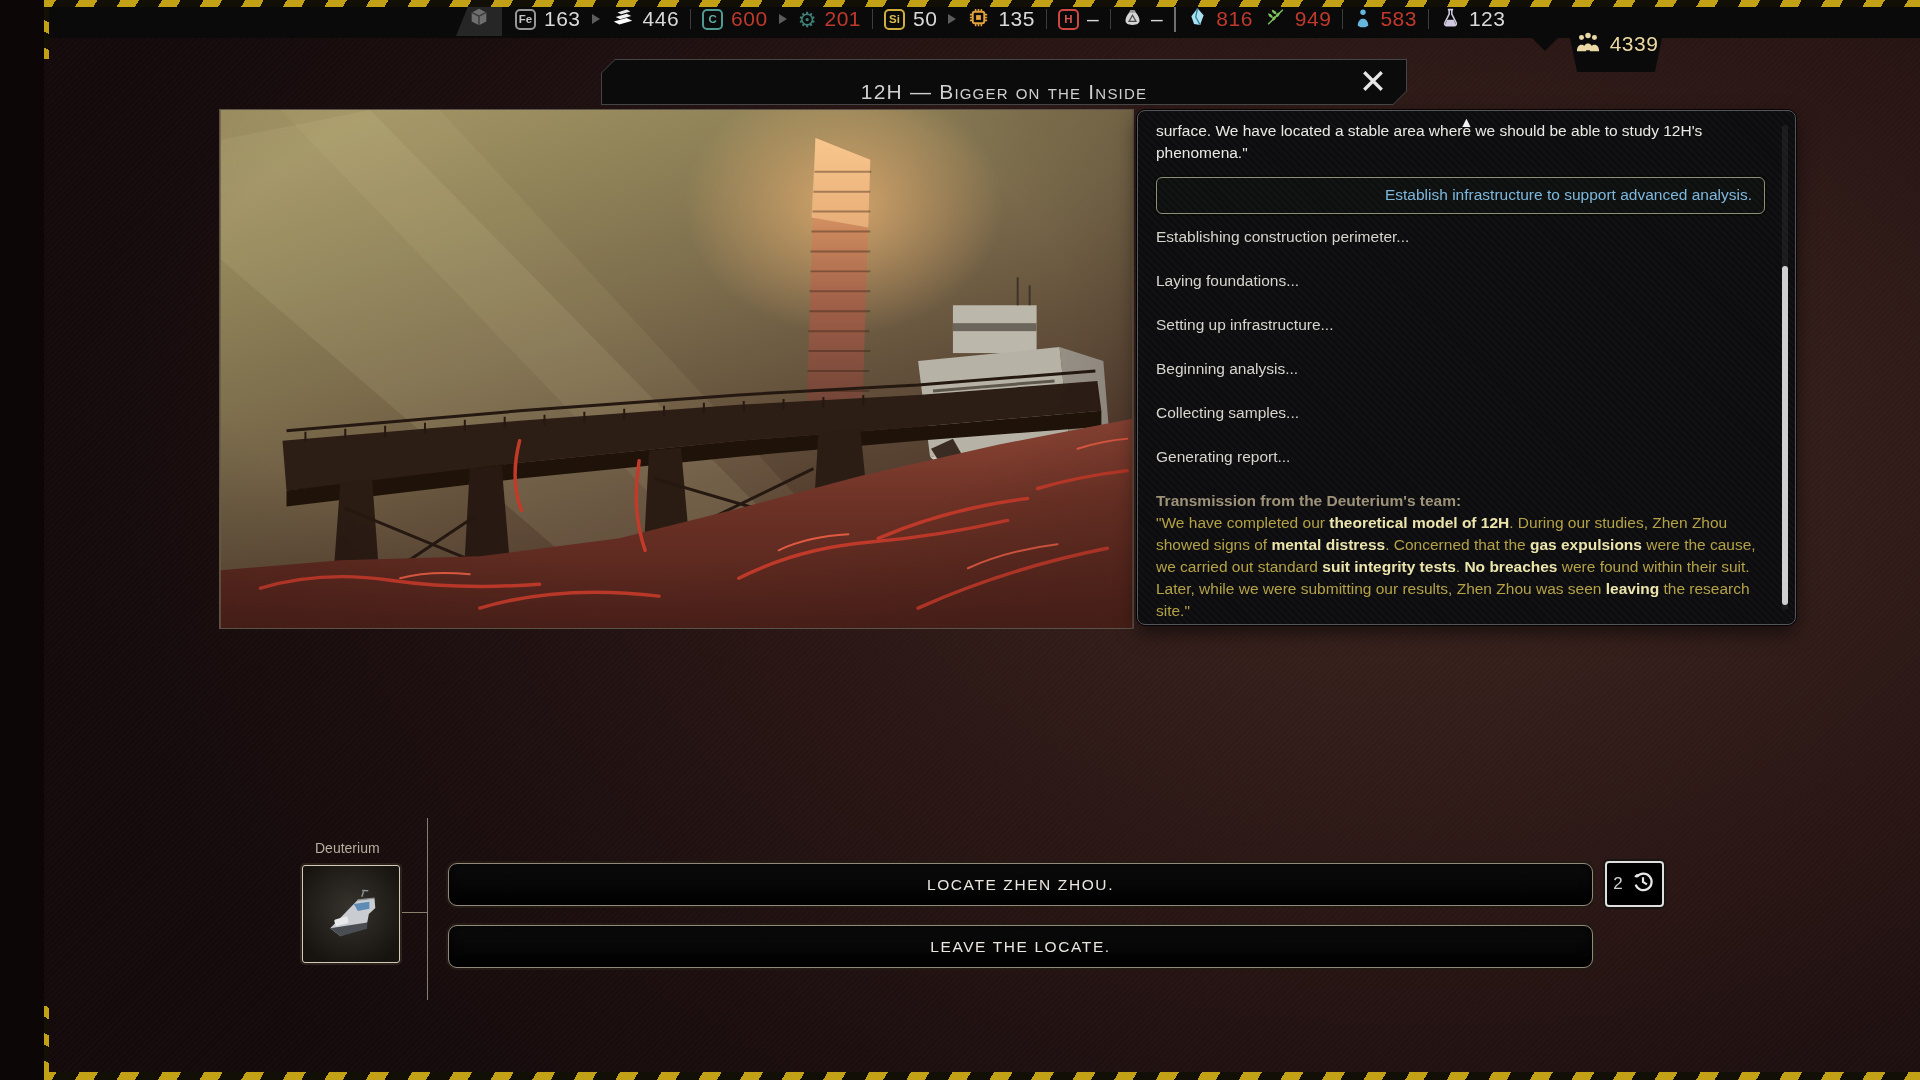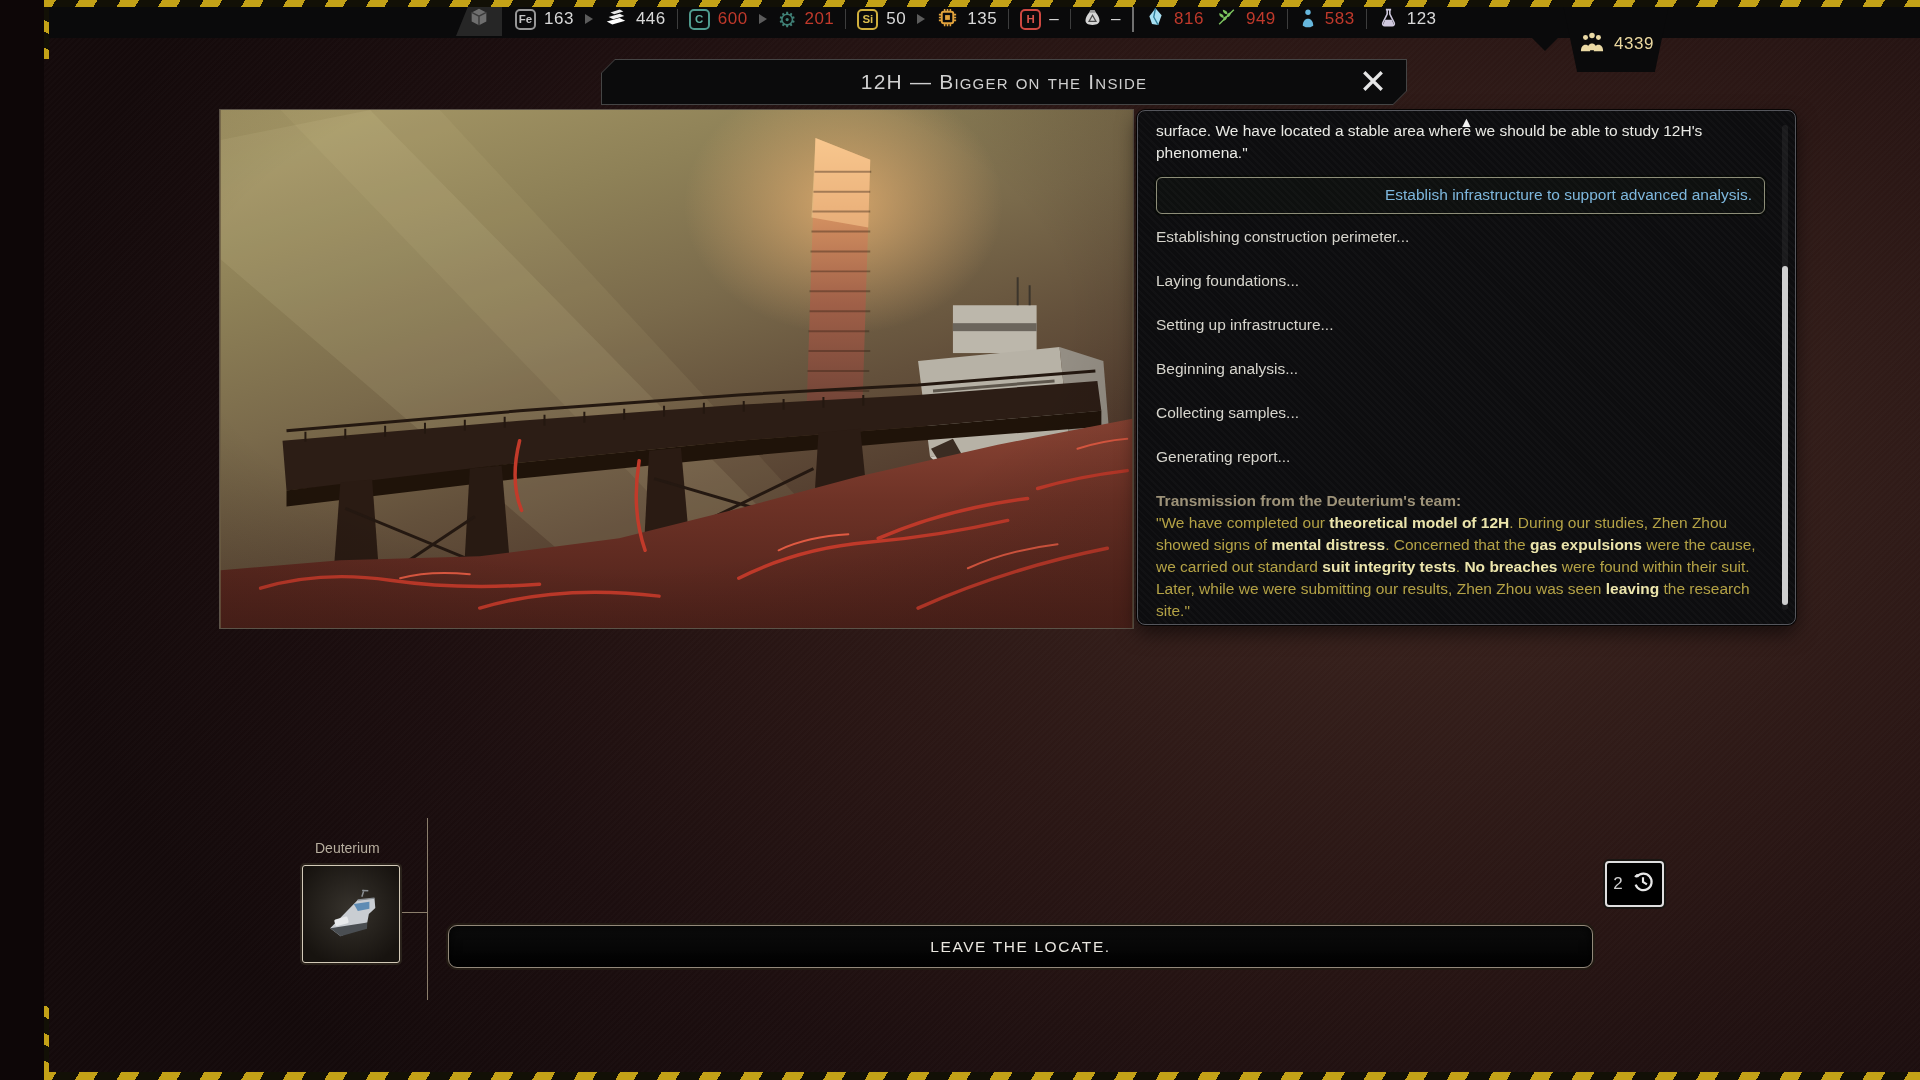--- a/index.html
+++ b/index.html
@@ -15,21 +15,21 @@
   .hazard-side{position:absolute;left:0;width:5px;z-index:40;
     background:repeating-linear-gradient(30deg,#c3a117 0 10px,#121006 10px 24px);}
   .hz-lt{top:7px;height:52px}.hz-lb{top:1006px;height:66px}
 
   
   .top-bar{position:absolute;left:0;top:0;width:100%;height:38px;background:#0a0a0b;z-index:20;}
   .res-bar{position:absolute;left:412px;top:2px;height:34px;display:flex;align-items:center;gap:11px;z-index:25;}
   .muted-tab{width:46px;height:34px;background:#262626;clip-path:polygon(30% 0,100% 0,100% 100%,0 100%);
     display:flex;align-items:center;justify-content:center;margin-right:2px;}
   .res-item{display:flex;align-items:center;gap:8px;}
-  .val{font-size:17px;letter-spacing:.5px;}
+  .val{font-size:21px;letter-spacing:.5px;}
   .val-w{color:#d9d9d9}.val-r{color:#c0392b}.val-c{color:#ecd9a0}
   .box-letter{display:flex;align-items:center;justify-content:center;width:21px;height:21px;
     border:2px solid;border-radius:5px;font-weight:bold;font-size:11.5px;box-sizing:border-box;}
   .bx-fe{border-color:#969696;color:#c4c4c4}
   .bx-c{border-color:#4f9a8e;color:#5fb0a2}
   .bx-si{border-color:#cfae3c;color:#dbbd4e}
   .bx-h{border-color:#cd4840;color:#d8554c}
   .chev{width:0;height:0;border-left:8px solid #5c5c5c;border-top:5px solid transparent;border-bottom:5px solid transparent;}
   .rdiv{width:1px;height:20px;background:#3d3d3d;}
   .rdiv.strong{width:2px;height:25px;background:#707070;}
@@ -38,21 +38,21 @@
     clip-path:polygon(0 0,100% 0,86% 100%,14% 100%);
     display:flex;align-items:center;justify-content:center;gap:8px;padding-top:16px;}
   .bar-notch{position:absolute;left:1488px;top:38px;width:26px;height:13px;background:#0a0a0b;z-index:21;
     clip-path:polygon(0 0,100% 0,50% 100%);}
 
   
   .title-bar{position:absolute;left:557px;top:59px;width:806px;height:46px;background:#454545;z-index:15;
     clip-path:polygon(14px 0,100% 0,100% calc(100% - 14px),calc(100% - 14px) 100%,0 100%,0 14px);}
   .title-bar-in{position:absolute;inset:1px;background:#0b0b0c;
     clip-path:polygon(13px 0,100% 0,100% calc(100% - 13px),calc(100% - 13px) 100%,0 100%,0 13px);
-    display:flex;align-items:center;justify-content:center;}
+    display:flex;align-items:flex-end;justify-content:center;}
   .title-text{color:#cfcfcf;font-size:21px;letter-spacing:1.2px;font-variant:small-caps;font-weight:500;}
   .close-btn{position:absolute;right:10px;top:4px;width:38px;height:38px;background:transparent;border:none;
     display:flex;align-items:center;justify-content:center;cursor:pointer;padding:0;}
 
   
   .artwork{position:absolute;left:175px;top:109px;width:915px;height:520px;box-sizing:border-box;
     border:1px solid #5c5348;z-index:10;background:#6b5c42;}
   .artwork svg{display:block;width:100%;height:100%;}
 
   
@@ -380,20 +380,21 @@
           <path d="M20 55l38 5-2 6-28 0z" fill="#4a4e52"></path>
           <path d="M55 35l17 3M60 33l4-6M62 27l6 2" stroke="#8a8f94" stroke-width="1.5" fill="none"></path>
           <rect x="26" y="48" width="14" height="7" rx="1.5" fill="#e8eaec"></rect>
         </g>
       </svg>
     </span>
   </div>
   <div class="vline"></div>
   <div class="hline"></div>
 
+  <button class="action-btn btn-1">LOCATE ZHEN ZHOU.</button>
 
   <div class="timer-badge">
     <span>2</span>
     <span>
       <svg width="26" height="26" viewBox="0 0 24 24" fill="none" stroke="#e8e8e8" stroke-width="2">
         <path d="M5.2 14.5A7.6 7.6 0 1 0 6.4 7.2"></path>
         <path d="M12 7.5V12l3.6 2.2"></path>
         <path d="M6.4 7.2 4.4 6.4M6.4 7.2l.3-2.4" stroke-width="1.8"></path>
       </svg>
     </span>

